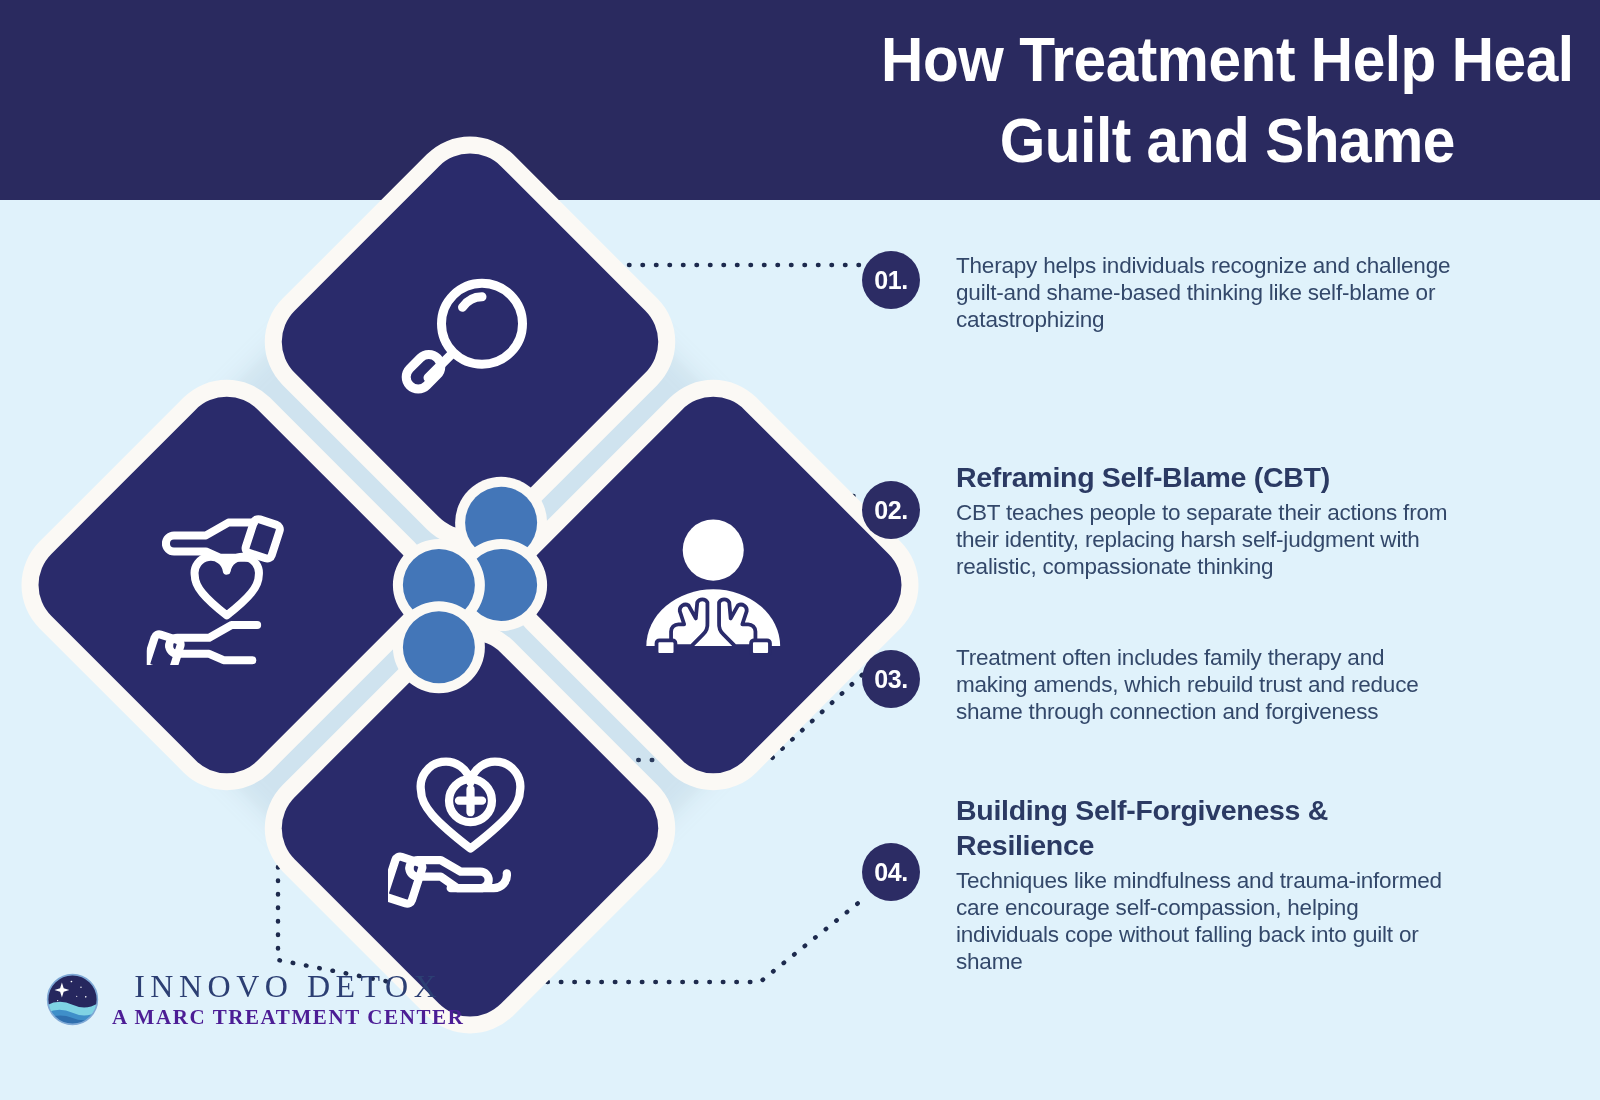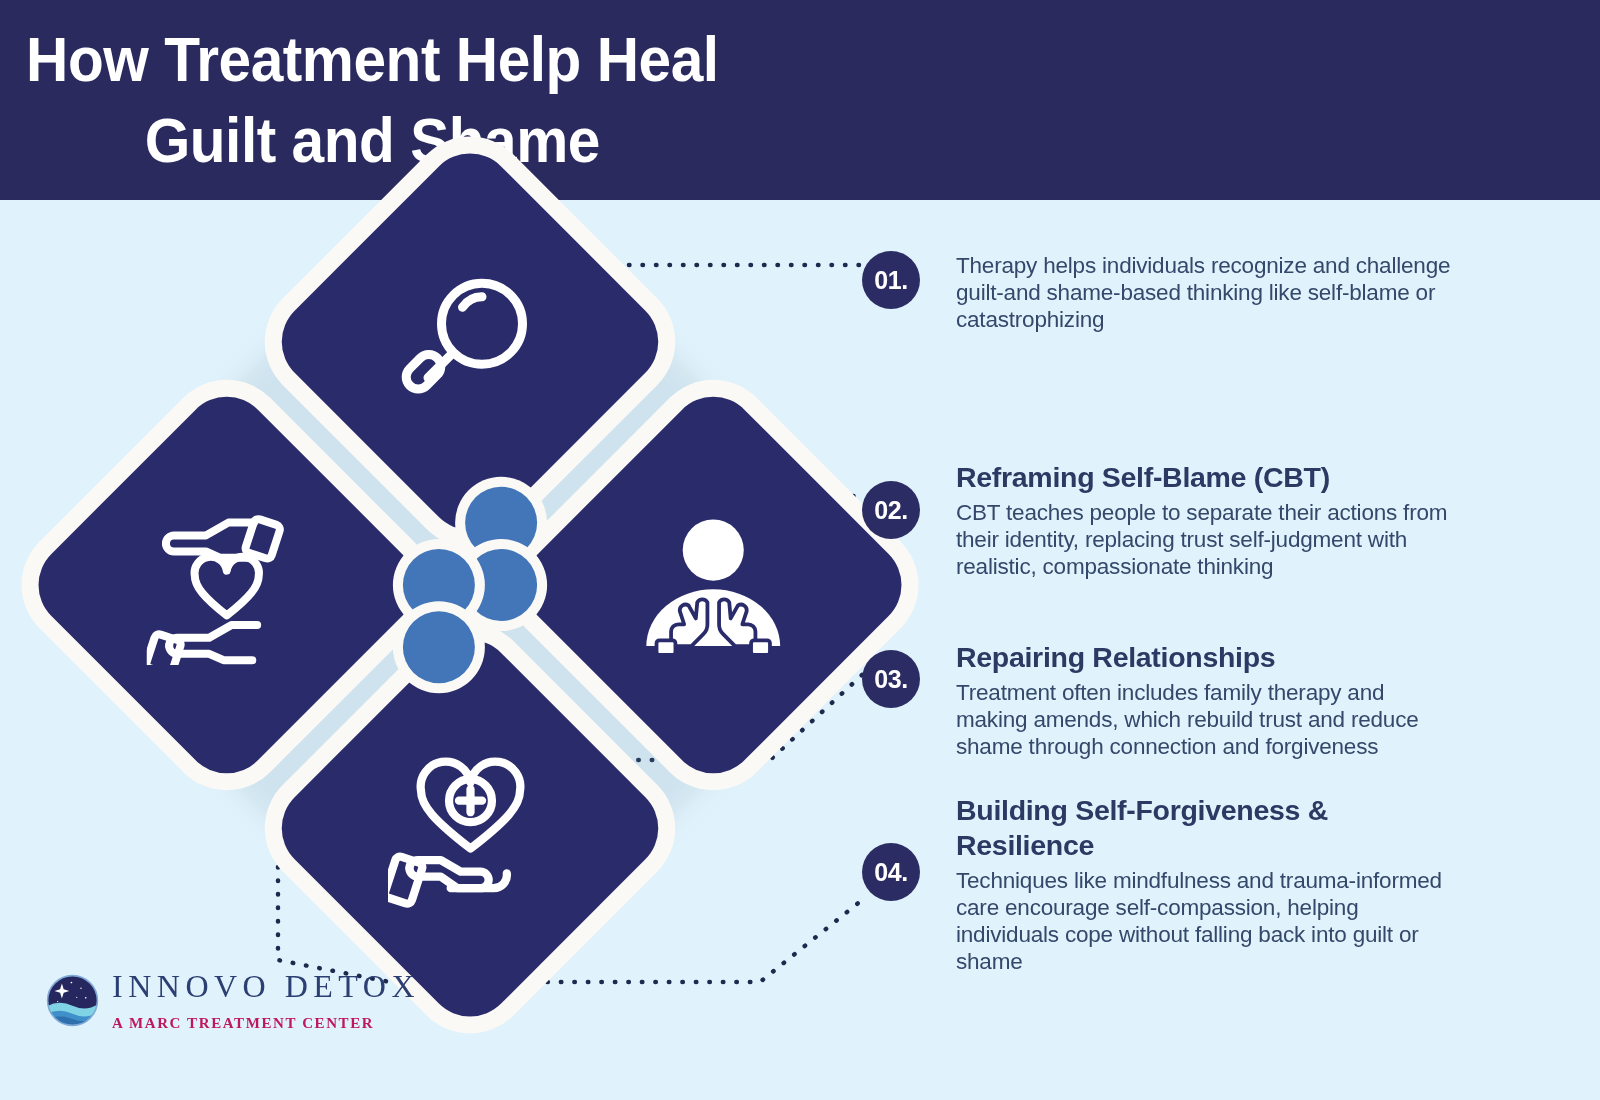--- a/index.html
+++ b/index.html
@@ -8,21 +8,21 @@
     font-family:"Liberation Sans", sans-serif;
     background:#e0f2fb;
     position:relative;
     overflow:hidden;
   }
 
   
   #header-band{
     position:absolute; left:0; top:0; width:1600px; height:200px;
     background:#2a2a5f;
-    display:flex; align-items:center; justify-content:flex-start;
+    display:flex; align-items:center; justify-content:flex-end;
   }
   #page-title{
     color:#ffffff;
     font-size:63px;
     font-weight:bold;
     line-height:1.28;
     text-align:center;
     letter-spacing:-0.5px;
     white-space:pre-line;
     transform:scaleX(0.93);
@@ -140,26 +140,26 @@
   #logo-name{
     font-family:"Liberation Serif", serif;
     font-size:32px;
     letter-spacing:5.5px;
     color:#2c3f73;
     line-height:1;
     text-align:center;
   }
   #logo-tag{
     font-family:"Liberation Serif", serif;
-    font-size:15px;
+    font-size:21px;
     font-weight:bold;
     letter-spacing:1.6px;
-    color:#be185d;
+    color:#4c1d95;
     line-height:1;
-    margin-top:14px;
+    margin-top:5px;
   }
 </style>
 </head>
 <body>
 
 <div id="header-band">
   <h1 id="page-title">How Treatment Help Heal
 Guilt and Shame</h1>
 </div>
 
@@ -269,28 +269,27 @@
       <div class="step-badge">01.</div>
       <div class="step-text">
         <div class="step-desc">Therapy helps individuals recognize and challenge guilt-and shame-based thinking like self-blame or catastrophizing</div>
       </div>
     </div>
 
     <div class="step-row r2">
       <div class="step-badge">02.</div>
       <div class="step-text">
         <div class="step-title">Reframing Self-Blame (CBT)</div>
-        <div class="step-desc">CBT teaches people to separate their actions from their identity, replacing trust self-judgment with realistic, compassionate thinking</div>
+        <div class="step-desc">CBT teaches people to separate their actions from their identity, replacing harsh self-judgment with realistic, compassionate thinking</div>
       </div>
     </div>
 
     <div class="step-row r3">
       <div class="step-badge">03.</div>
       <div class="step-text">
-        <div class="step-title">Repairing Relationships</div>
         <div class="step-desc">Treatment often includes family therapy and making amends, which rebuild trust and reduce shame through connection and forgiveness</div>
       </div>
     </div>
 
     <div class="step-row r4">
       <div class="step-badge">04.</div>
       <div class="step-text">
         <div class="step-title">Building Self-Forgiveness &amp; Resilience</div>
         <div class="step-desc">Techniques like mindfulness and trauma-informed care encourage self-compassion, helping individuals cope without falling back into guilt or shame</div>
       </div>

